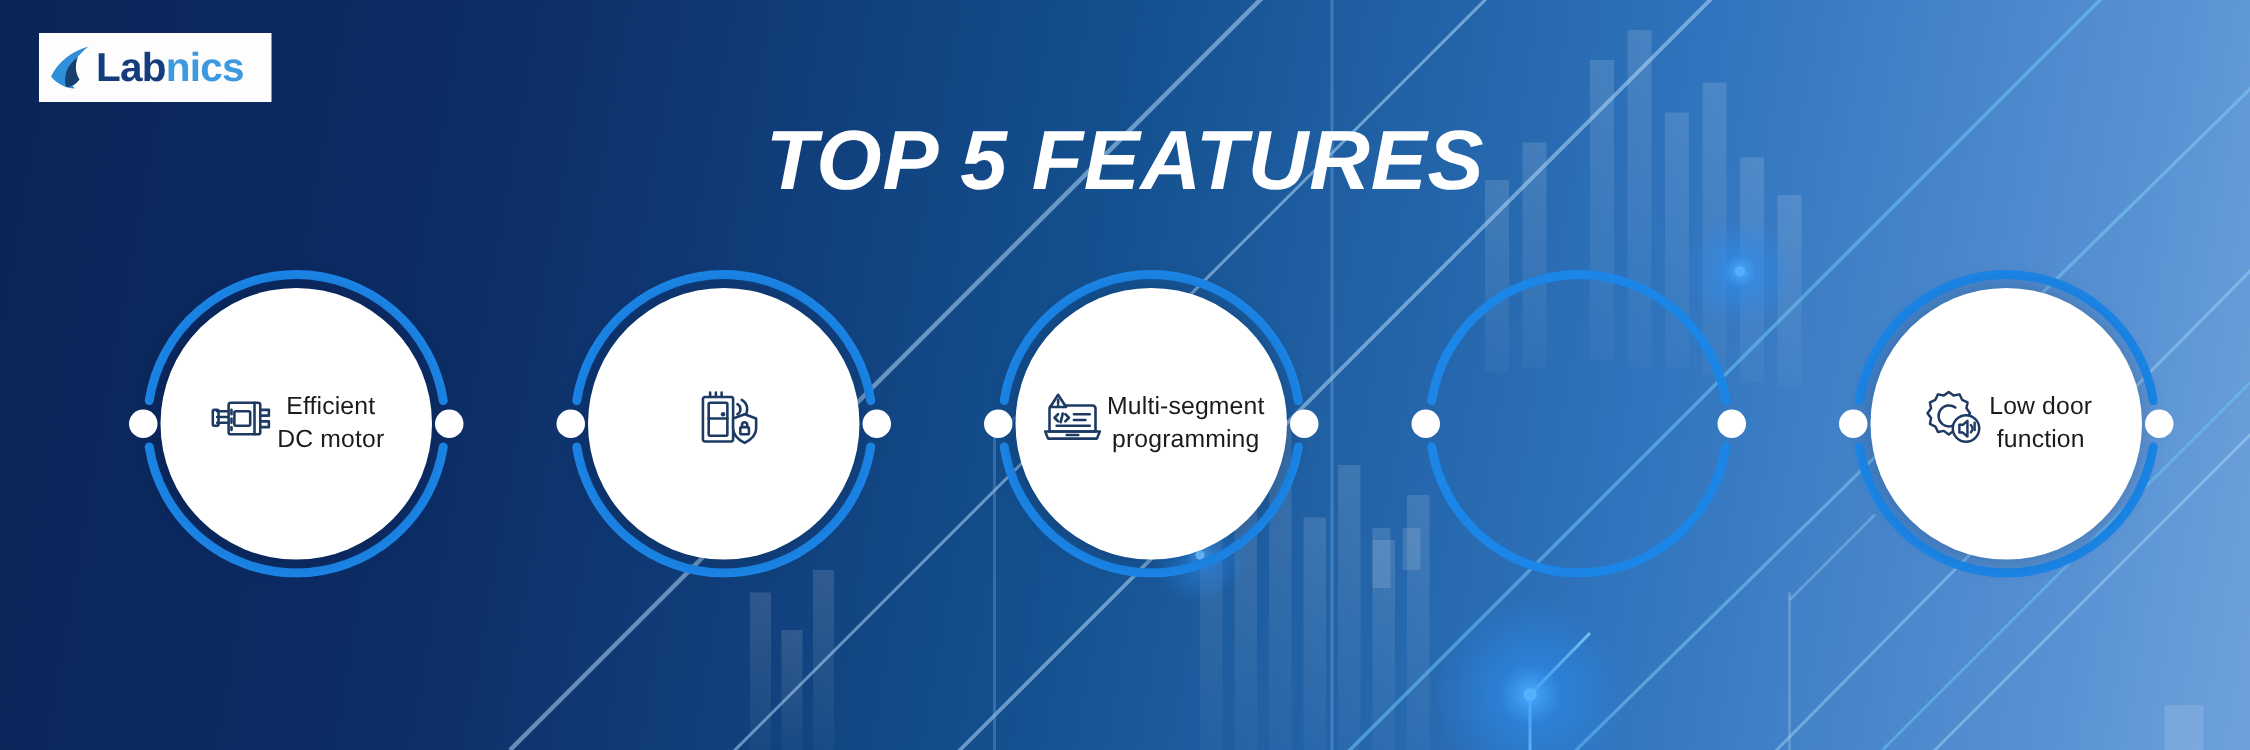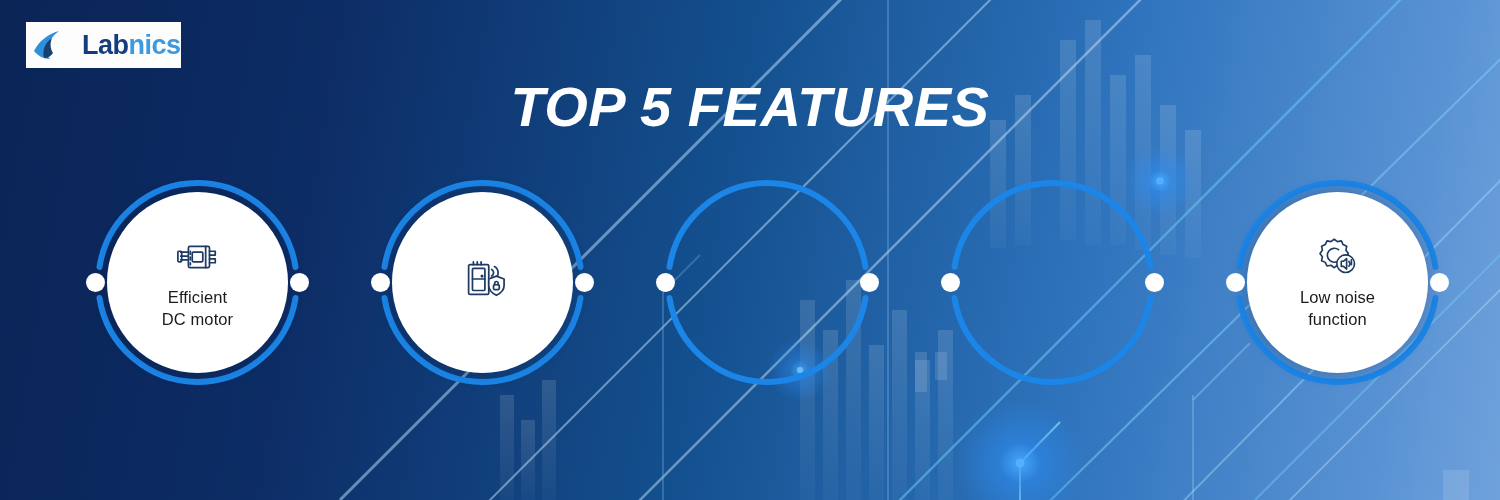--- a/index.html
+++ b/index.html
@@ -16,21 +16,21 @@
   
   .bg-layer{position:absolute;inset:0;overflow:hidden;pointer-events:none;}
   .bg-svg{position:absolute;inset:0;width:1500px;height:500px;}
   .glow{
     position:absolute;border-radius:50%;
     background:radial-gradient(circle,rgba(70,170,255,.95) 0%,rgba(45,140,240,.55) 22%,rgba(30,110,220,0) 70%);
   }
   
   .logo{
     position:absolute;left:26px;top:22px;width:155px;height:46px;
-    background:#fdfdfd;display:flex;align-items:center;gap:20px;
+    background:#fdfdfd;display:flex;align-items:center;gap:2px;
     padding:0 6px;box-sizing:border-box;
   }
   .logo-mark{width:30px;height:32px;flex:0 0 auto;}
   .logo-text{font-size:27px;font-weight:700;letter-spacing:-.5px;line-height:1;}
   .logo-text .t1{color:#143d7d;}
   .logo-text .t2{color:#3d9ae0;}
   
   .title{
     position:absolute;top:36px;left:0;width:1500px;text-align:center;
     color:#ffffff;font-size:56px;font-weight:700;letter-spacing:.5px;
@@ -40,21 +40,21 @@
   
   .features{
     position:absolute;top:180px;left:95px;width:1345px;height:205px;
     display:flex;justify-content:space-between;align-items:flex-start;
   }
   .feature{position:relative;width:205px;height:205px;flex:0 0 auto;}
   .ring-svg{position:absolute;left:0;top:0;width:205px;height:205px;}
   .disc{
     position:absolute;left:12px;top:12px;width:181px;height:181px;
     border-radius:50%;background:#ffffff;
-    display:flex;flex-direction:column;align-items:center;justify-content:center;
+    display:flex;flex-direction:row;align-items:center;justify-content:center;
     box-shadow:0 0 16px rgba(5,25,60,.25);
   }
   .f-icon{width:46px;height:44px;margin-bottom:8px;display:block;}
   .f-label{
     color:#1b1b1b;font-size:16.5px;line-height:1.32;text-align:center;
     max-width:160px;letter-spacing:.1px;
   }
   .dot{
     position:absolute;width:19px;height:19px;border-radius:50%;background:#ffffff;
     top:93px;
@@ -213,20 +213,36 @@
       <div class="dot right"></div>
     </div>
 
     <div class="feature">
       <svg class="ring-svg" viewBox="0 0 205 205">
         <path d="M102.5 3 A99.5 99.5 0 0 1 200.5 87" fill="none" stroke="#1b86e8" stroke-width="6" stroke-linecap="round"></path>
         <path d="M200.5 118 A99.5 99.5 0 0 1 102.5 202" fill="none" stroke="#1b86e8" stroke-width="6" stroke-linecap="round"></path>
         <path d="M102.5 202 A99.5 99.5 0 0 1 4.5 118" fill="none" stroke="#1b86e8" stroke-width="6" stroke-linecap="round"></path>
         <path d="M4.5 87 A99.5 99.5 0 0 1 102.5 3" fill="none" stroke="#1b86e8" stroke-width="6" stroke-linecap="round"></path>
       </svg>
+      <div class="disc">
+        <svg class="f-icon" viewBox="0 0 48 44" fill="none" stroke="#1d3a63" stroke-width="1.8" stroke-linecap="round" stroke-linejoin="round">
+          <path d="M10 13 h28 a2 2 0 0 1 2 2 v16 h-32 v-16 a2 2 0 0 1 2 -2 z"></path>
+          <path d="M5 31 h38 l-2 5 h-34 z"></path>
+          <path d="M20 33.5 h8"></path>
+          <path d="M14 19 l-2.5 2.5 l2.5 2.5 M19 19 l2.5 2.5 l-2.5 2.5 M17.2 18.6 l-1.4 6"></path>
+          <path d="M25 19 h11 M25 23 h8 M13 27 h23"></path>
+          <path d="M14 5.5 l-5.5 8.5 h11 z" fill="#ffffff"></path>
+          <path d="M14 9 v2.6"></path>
+          <circle cx="14" cy="12.8" r=".85" fill="#1d3a63" stroke="none"></circle>
+        </svg>
+        <div class="f-label">
+          <div>Multi-segment</div>
+          <div>programming</div>
+        </div>
+      </div>
       <div class="dot left"></div>
       <div class="dot right"></div>
     </div>
 
     <div class="feature">
       <svg class="ring-svg" viewBox="0 0 205 205">
         <path d="M102.5 3 A99.5 99.5 0 0 1 200.5 87" fill="none" stroke="#1b86e8" stroke-width="6" stroke-linecap="round"></path>
         <path d="M200.5 118 A99.5 99.5 0 0 1 102.5 202" fill="none" stroke="#1b86e8" stroke-width="6" stroke-linecap="round"></path>
         <path d="M102.5 202 A99.5 99.5 0 0 1 4.5 118" fill="none" stroke="#1b86e8" stroke-width="6" stroke-linecap="round"></path>
         <path d="M4.5 87 A99.5 99.5 0 0 1 102.5 3" fill="none" stroke="#1b86e8" stroke-width="6" stroke-linecap="round"></path>
@@ -245,21 +261,21 @@
       <div class="disc">
         <svg class="f-icon" viewBox="0 0 48 44" fill="none" stroke="#1d3a63" stroke-width="1.7" stroke-linecap="round" stroke-linejoin="round">
           <path d="M20 3.5 l3.4 2.5 l4.1 -.8 l1.8 3.8 l3.8 1.8 l-.8 4.1 l2.5 3.4 l-2.5 3.4 l.8 4.1 l-3.8 1.8 l-1.8 3.8 l-4.1 -.8 l-3.4 2.5 l-3.4 -2.5 l-4.1 .8 l-1.8 -3.8 l-3.8 -1.8 l.8 -4.1 l-2.5 -3.4 l2.5 -3.4 l-.8 -4.1 l3.8 -1.8 l1.8 -3.8 l4.1 .8 z"></path>
           <path d="M24.6 14.4 a7.3 7.3 0 1 0 1.2 10.5"></path>
           <circle cx="32" cy="29" r="9.2" fill="#ffffff"></circle>
           <path d="M27.4 26.4 h2.4 l3.2 -2.8 v11 l-3.2 -2.8 h-2.4 z"></path>
           <path d="M35.4 26.6 a3.6 3.6 0 0 1 0 5"></path>
           <path d="M38 25 v5"></path>
         </svg>
         <div class="f-label">
-          <div>Low noise</div>
+          <div>Low door</div>
           <div>function</div>
         </div>
       </div>
       <div class="dot left"></div>
       <div class="dot right"></div>
     </div>
 
   </div>
 </div>
 

